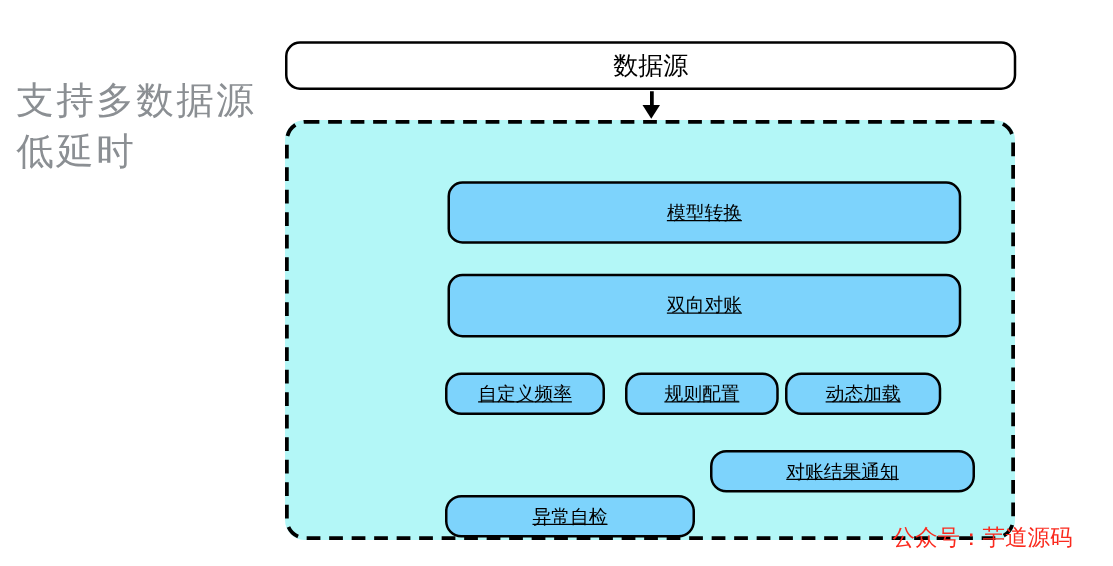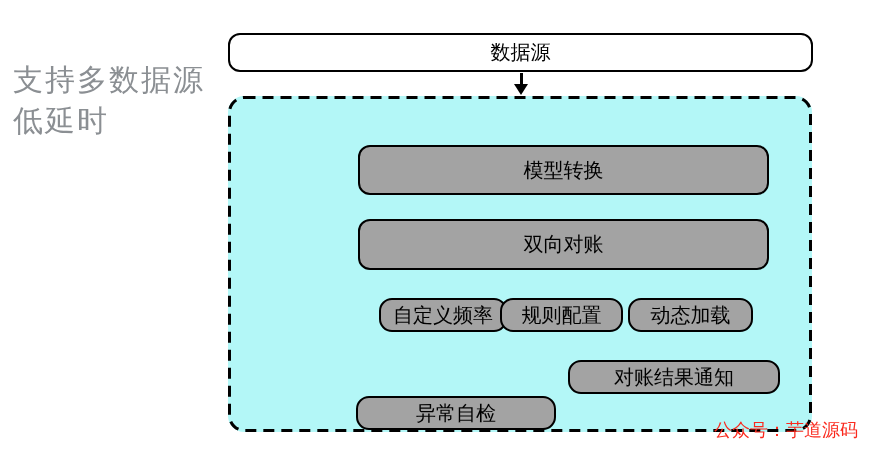--- a/index.html
+++ b/index.html
@@ -81,42 +81,43 @@
     position: absolute;
     left: 0; top: 0;
     width: 584px;
     height: 336px;
     pointer-events: none;
   }
 
   .node {
     position: absolute;
     box-sizing: border-box;
-    background: #a3a3a3;
+    background: #7dd3fc;
     border: 2.5px solid var(--stroke, #000);
     display: flex;
     align-items: center;
     justify-content: center;
-    font-size: 20px;
+    font-size: 15px;
     color: #000;
     white-space: nowrap;
+    text-decoration: underline;
   }
 
   .config-center {
     left: 40px; top: 49px;
     width: 58px; height: 250px;
     border-radius: 14px;
     flex-direction: column;
     line-height: 1.55;
   }
 
   .model-transform   { left: 130px; top: 49px;  width: 411px; height: 50px; border-radius: 12px; }
   .two-way-recon     { left: 130px; top: 123px; width: 411px; height: 51px; border-radius: 12px; }
 
-  .custom-frequency  { left: 128px; top: 202px; width: 128px; height: 34px; border-radius: 13px; margin-left: 23px; }
+  .custom-frequency  { left: 128px; top: 202px; width: 128px; height: 34px; border-radius: 13px; }
   .rule-config       { left: 272px; top: 202px; width: 123px; height: 34px; border-radius: 13px; }
   .dynamic-load      { left: 400px; top: 202px; width: 125px; height: 34px; border-radius: 13px; }
 
   .exception-check   { left: 128px; top: 264px; width: 200px; height: 34px; border-radius: 13px; margin-top: 36px; }
   .result-notice     { left: 340px; top: 264px; width: 212px; height: 34px; border-radius: 13px; }
 
   .platform-title {
     position: absolute;
     left: 0; right: 0;
     top: 302px;

